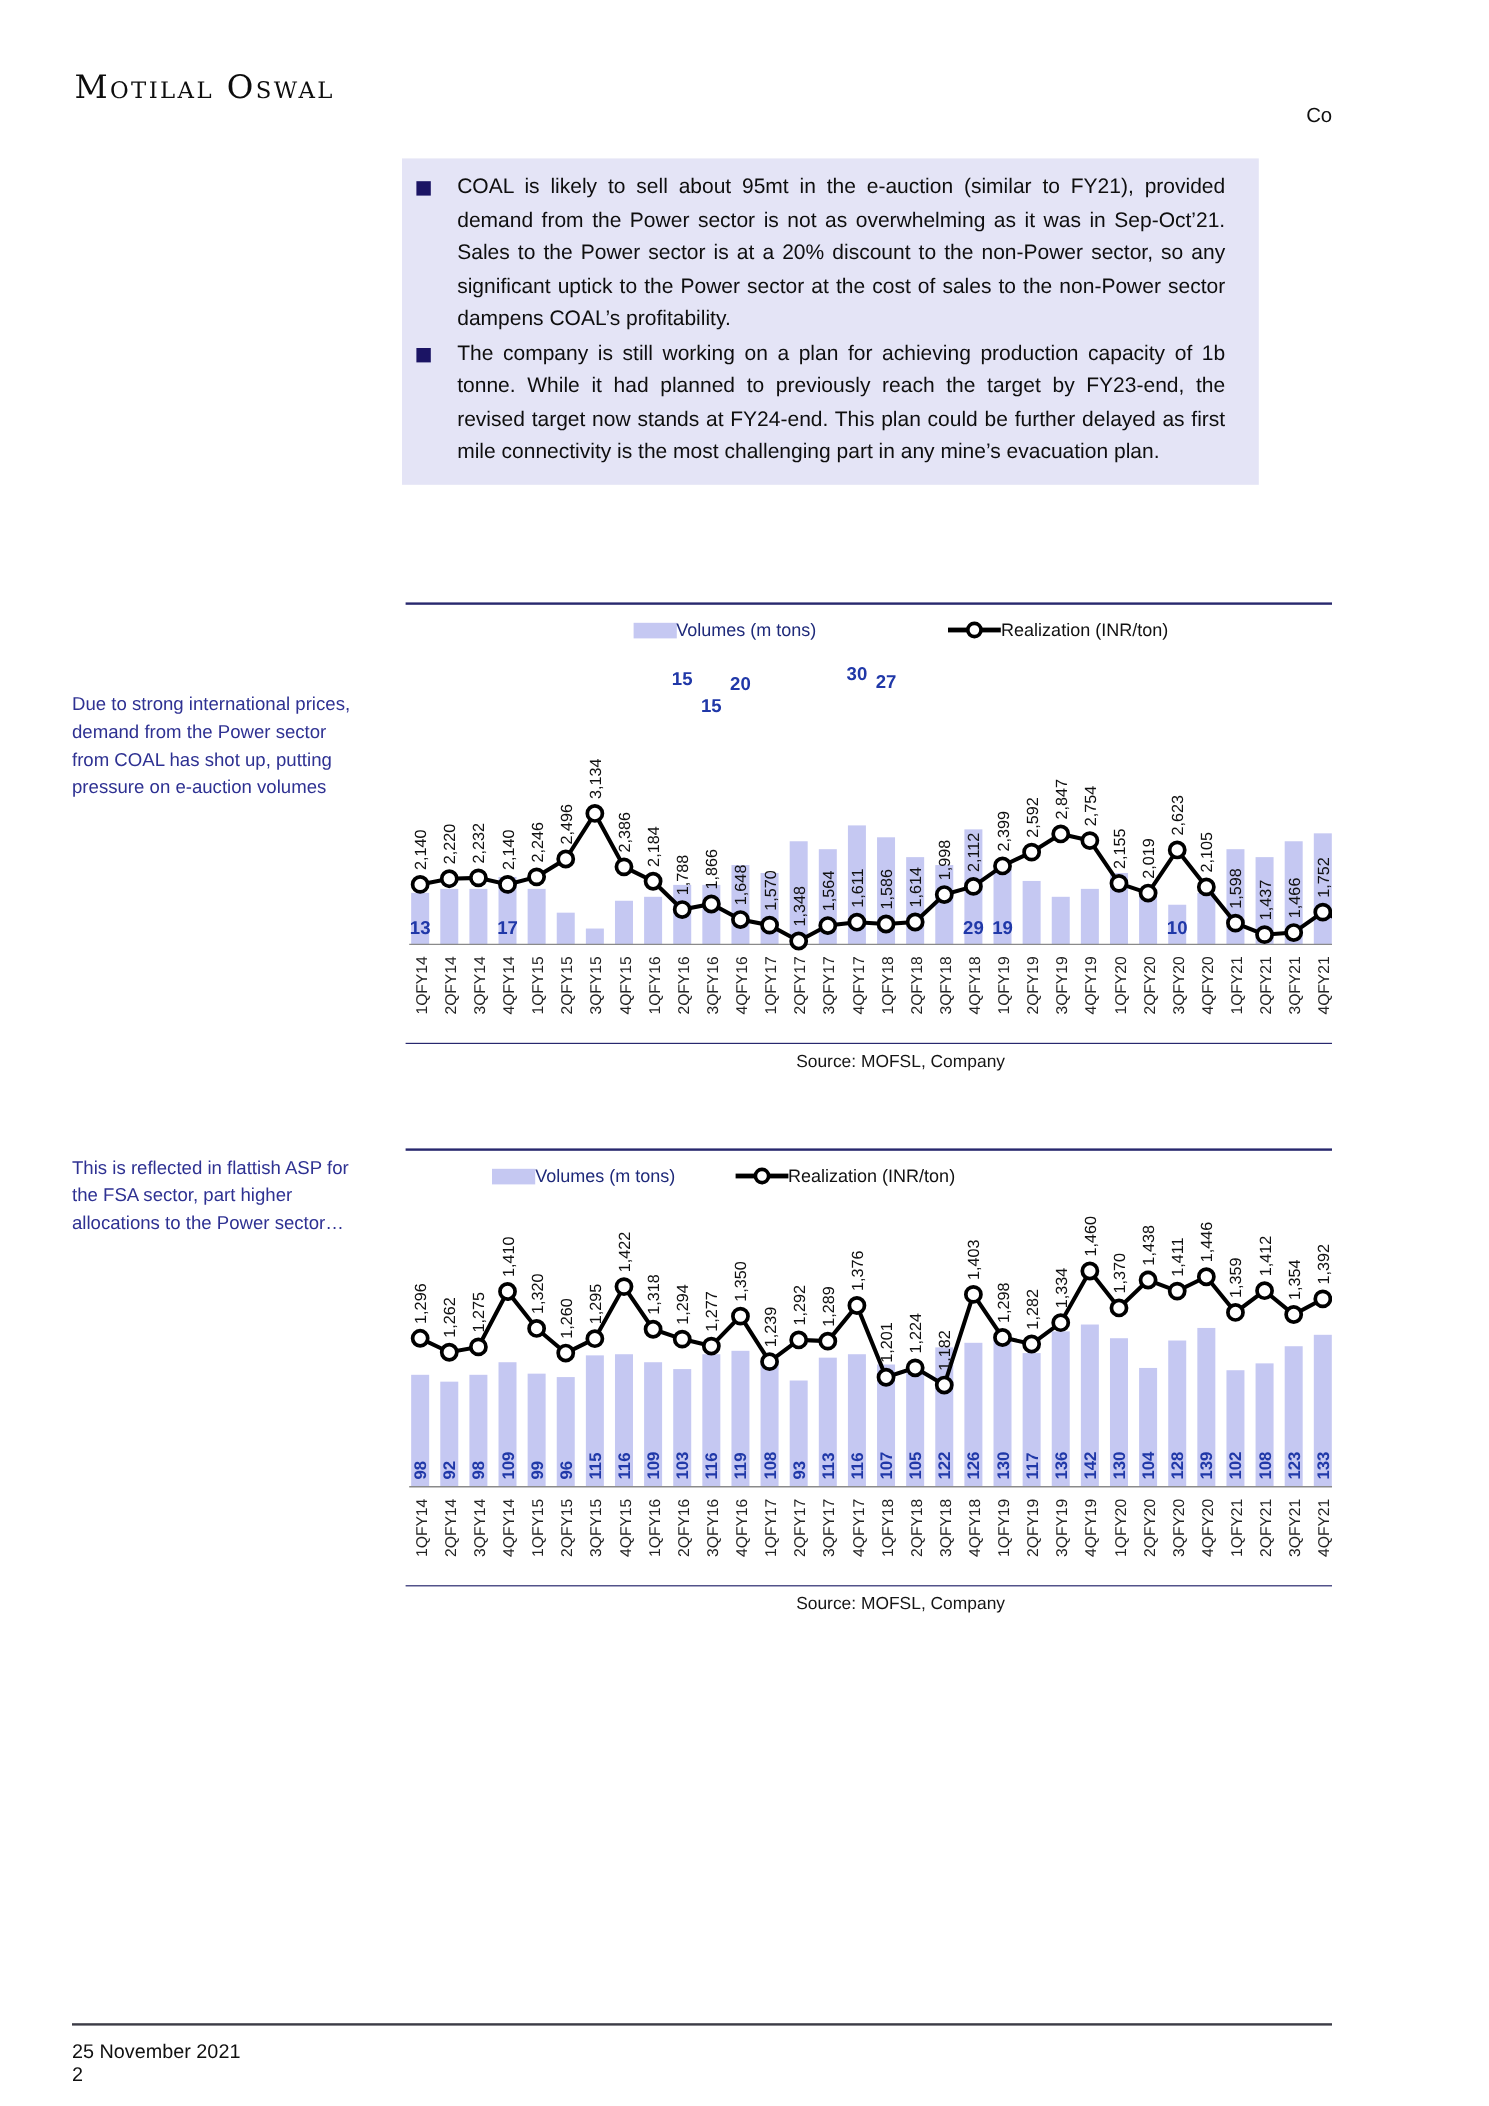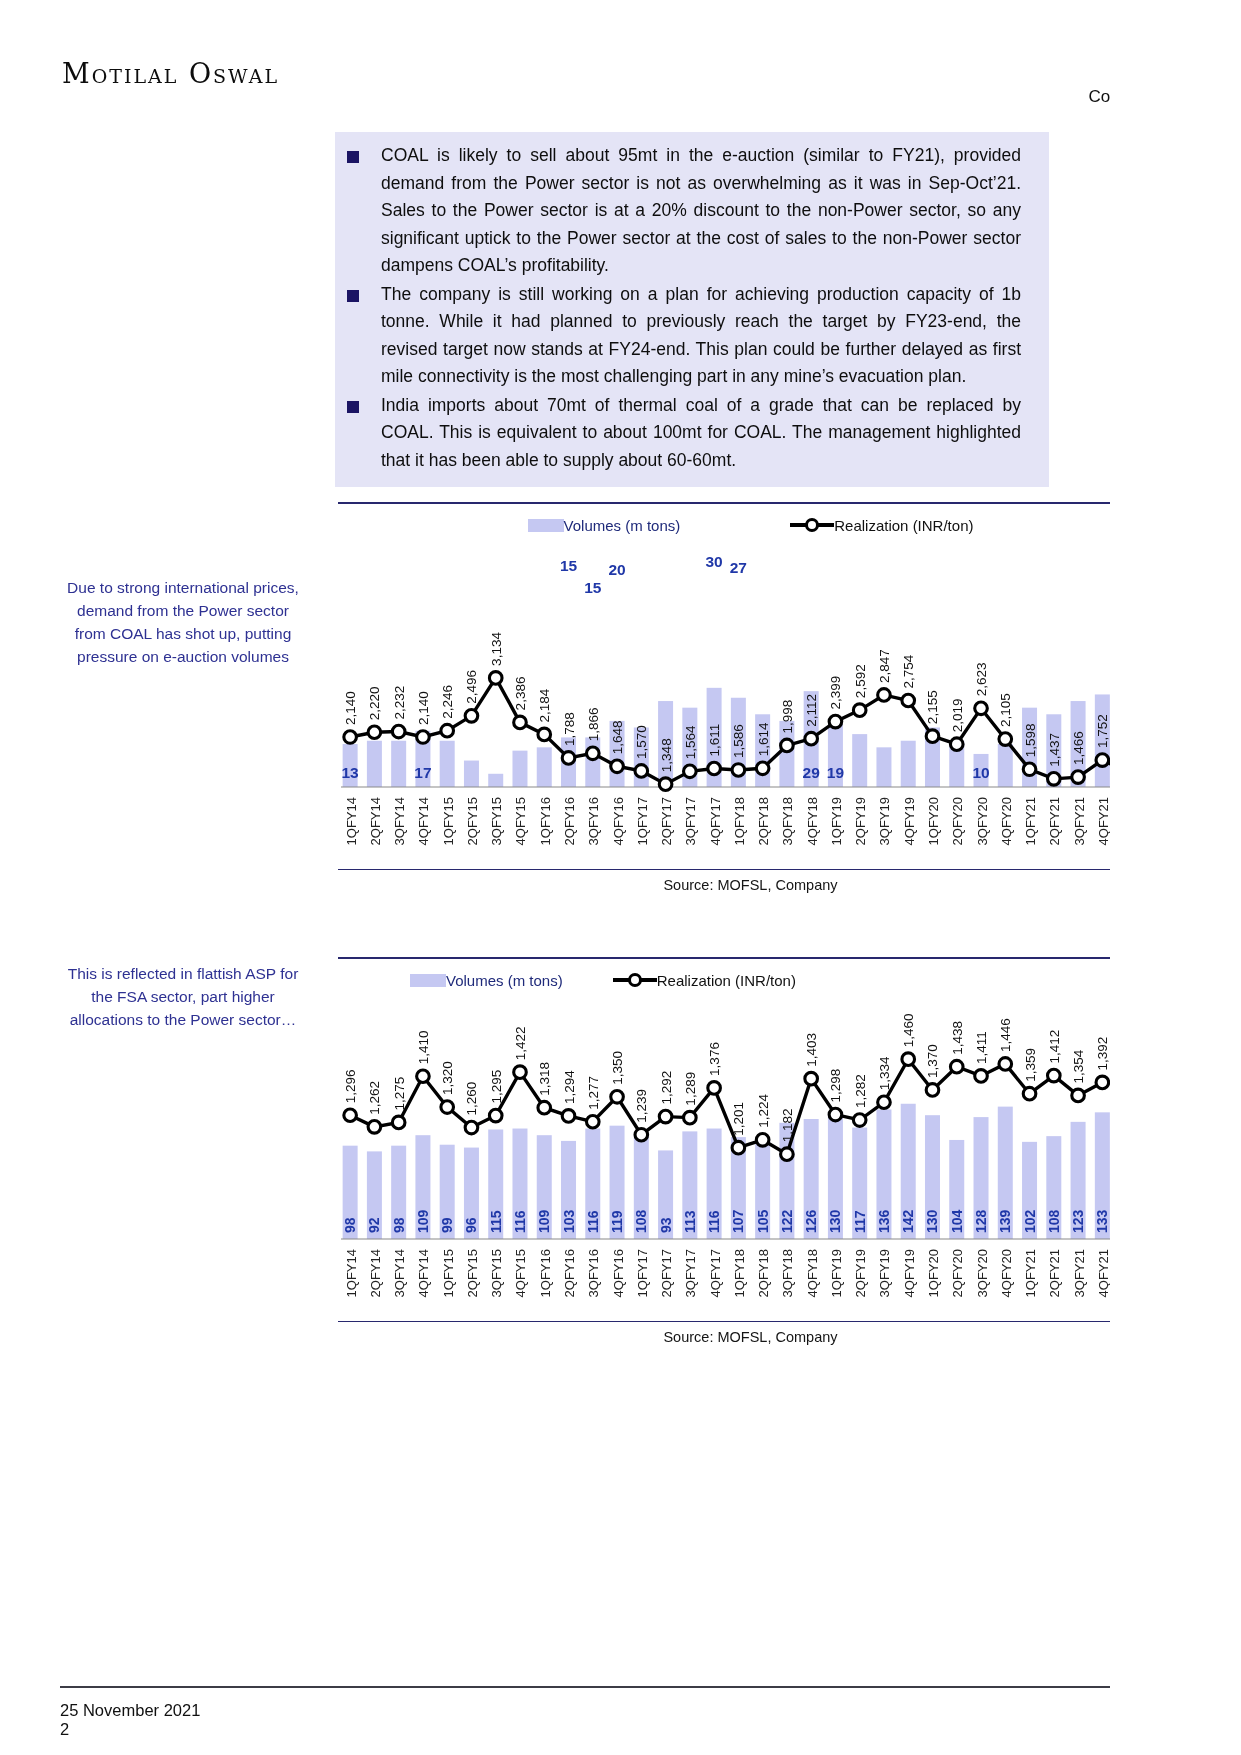--- a/index.html
+++ b/index.html
@@ -8,21 +8,21 @@
   .logo{position:absolute;left:62px;top:58px;font-family:"DejaVu Serif","Liberation Serif",serif;
         font-variant:small-caps;font-size:27px;letter-spacing:2px;color:#0d0d0d;font-weight:500;}
   .doc-title{position:absolute;left:900px;top:87px;width:265px;text-align:right;font-size:17px;color:#101010;}
 
   .bullets{position:absolute;left:335px;top:132px;width:714px;background:var(--hl);
            padding:10px 28px 12px 8px;box-sizing:border-box;}
   .bullet{display:flex;margin:0 0 1px 0;}
   .bq{flex:0 0 12px;width:12px;height:12px;background:var(--bullet);margin:9px 22px 0 4px;}
   .bullet p{margin:0;flex:1;font-size:17.5px;line-height:27.5px;text-align:justify;color:#0e0e0e;}
 
-  .side-note{position:absolute;width:246px;text-align:center;color:var(--note);
+  .side-note{position:absolute;width:246px;text-align:left;color:var(--note);
              font-size:15.5px;line-height:23px;}
   .exhibit{position:absolute;width:825px;}
   .ex-title{margin:0;font-size:17px;line-height:24px;font-weight:bold;color:var(--navy);}
   .w730{max-width:735px;}
   .rule{border-bottom:2px solid #28286e;margin-top:5px;}
   .rule.thin{border-bottom-width:1px;margin-top:0;}
   .legend{display:flex;align-items:center;height:24px;margin:9px 0 2px 0;font-size:15px;}
   .legend.center{justify-content:center;gap:110px;}
   .legend.left{justify-content:flex-start;gap:50px;padding-left:72px;}
   .li{display:flex;align-items:center;gap:0;}
@@ -48,24 +48,20 @@
   <div class="doc-title">Coal India</div>
 
   <div class="bullets">
     <div class="bullet">
       <span class="bq"></span>
       <p>COAL is likely to sell about 95mt in the e-auction (similar to FY21), provided demand from the Power sector is not as overwhelming as it was in Sep-Oct’21. Sales to the Power sector is at a 20% discount to the non-Power sector, so any significant uptick to the Power sector at the cost of sales to the non-Power sector dampens COAL’s profitability.</p>
     </div>
     <div class="bullet">
       <span class="bq"></span>
       <p>The company is still working on a plan for achieving production capacity of 1b tonne. While it had planned to previously reach the target by FY23-end, the revised target now stands at FY24-end. This plan could be further delayed as first mile connectivity is the most challenging part in any mine’s evacuation plan.</p>
-    </div>
-    <div class="bullet">
-      <span class="bq"></span>
-      <p>India imports about 70mt of thermal coal of a grade that can be replaced by COAL. This is equivalent to about 100mt for COAL. The management highlighted that it has been able to supply about 60-60mt.</p>
     </div>
   </div>
 
   <div class="side-note" style="left:60px;top:576px;">Due to strong international prices, demand from the Power sector from COAL has shot up, putting pressure on e-auction volumes</div>
 
   <section class="exhibit" style="left:338px;top:497px;">
     <div class="rule"></div>
     <div class="legend center">
       <span class="li">
         <span class="sw"></span>

